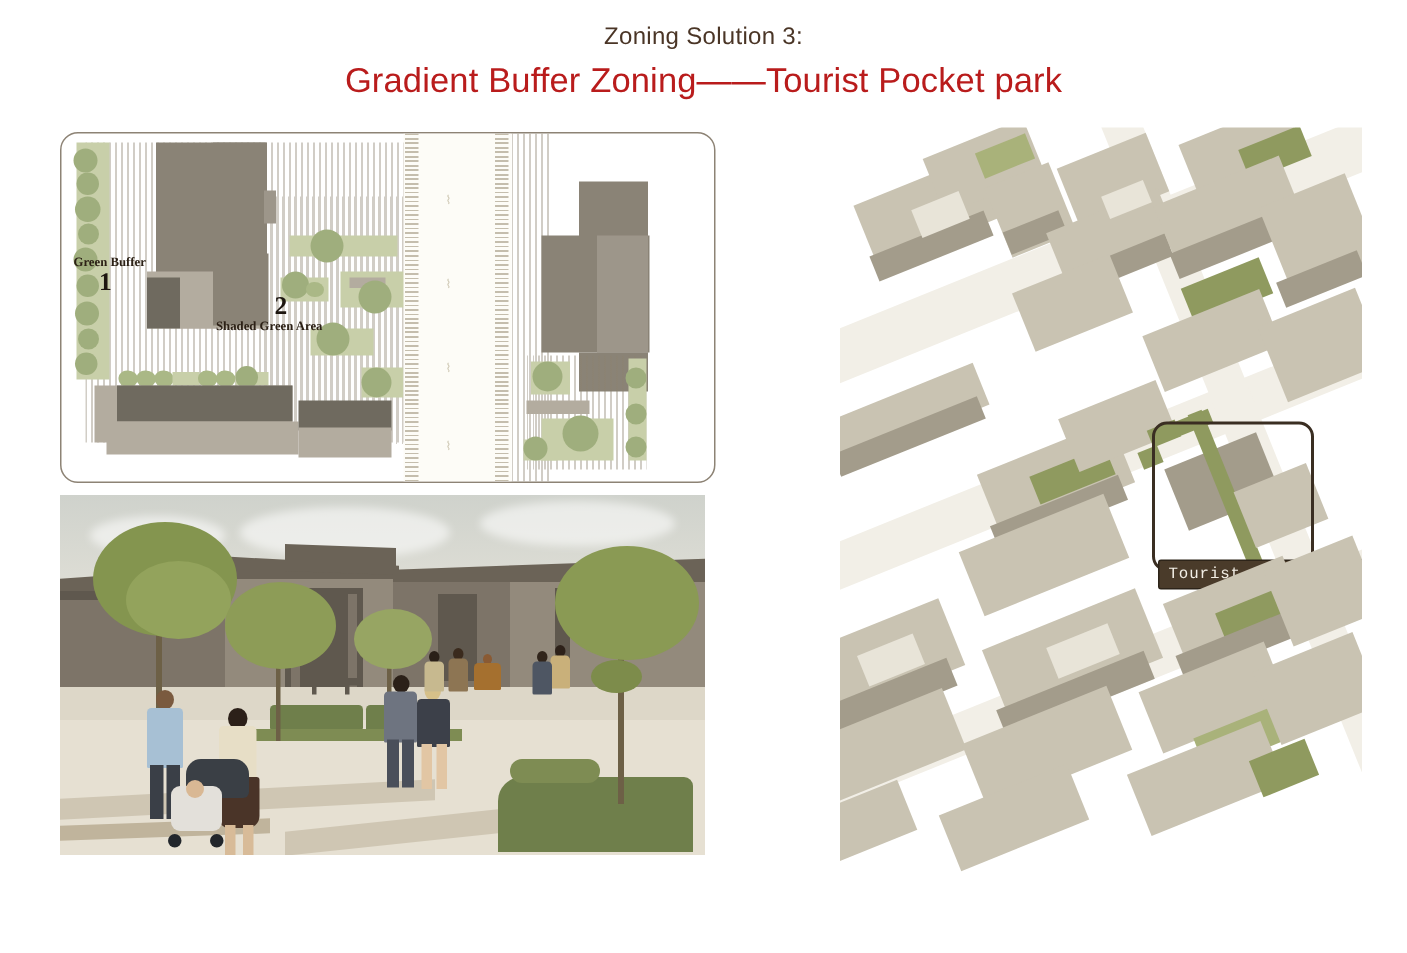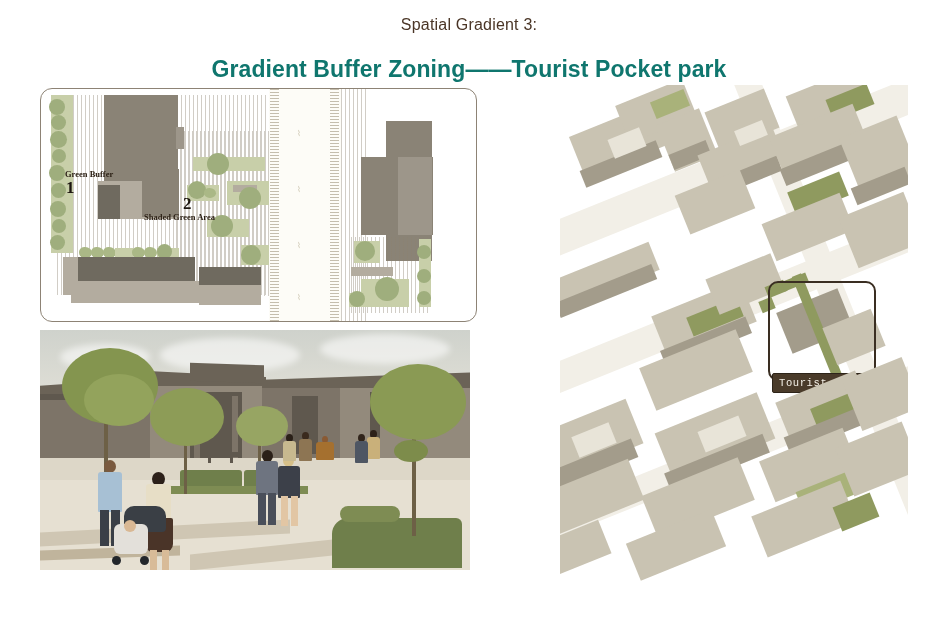--- a/index.html
+++ b/index.html
@@ -13,22 +13,22 @@
   }
   #board{position:absolute;left:0;top:0;width:938px;height:635px;background:#fff;}
 
   
   .title-block{position:absolute;left:0;top:14px;width:938px;text-align:center;}
   .title-sub{
     font-size:16px;color:#4a3526;letter-spacing:.2px;line-height:22px;
     font-family:"Liberation Sans", sans-serif;
   }
   .title-main{
-    font-size:23px;font-weight:bold;color:#0f766e;letter-spacing:.1px;line-height:30px;
-    margin-top:18px;font-family:"Liberation Sans", sans-serif;white-space:nowrap;
+    font-size:23px;font-weight:normal;color:#b91c1c;letter-spacing:.1px;line-height:30px;
+    margin-top:2px;font-family:"Liberation Sans", sans-serif;white-space:nowrap;
   }
 
   
   .siteplan{
     position:absolute;left:40px;top:88px;width:435px;height:232px;
     background:#ffffff;border:1.4px solid #8d8375;border-radius:12px;
     overflow:hidden;
   }
   .sp-canvas{position:absolute;inset:0;}
   .sp-stripes{
@@ -105,21 +105,21 @@
     font-family:"Liberation Mono", monospace;border-radius:2px;
     border:1px solid #2d2419;white-space:nowrap;
   }
 </style>
 </head>
 <body>
 
 <div id="board">
 
   <div class="title-block">
-    <div class="title-sub">Spatial Gradient 3:</div>
+    <div class="title-sub">Zoning Solution 3:</div>
     <div class="title-main">Gradient Buffer Zoning——Tourist Pocket park</div>
   </div>
 
   <div class="siteplan">
     <div class="sp-canvas">
 
       <div class="sp-stripes" style="left:16px;top:6px;width:215px;height:200px;"></div>
       <div class="sp-stripes" style="left:135px;top:42px;width:95px;height:165px;"></div>
 
       <div class="sp-green" style="left:10px;top:6px;width:22px;height:158px;"></div>
@@ -188,21 +188,21 @@
       <div class="sp-bldg-pale" style="left:310px;top:178px;width:42px;height:9px;"></div>
       <div class="sp-green" style="left:320px;top:190px;width:48px;height:28px;"></div>
       <div class="tree-d" style="left:334px;top:188px;width:24px;height:24px;"></div>
       <div class="sp-green" style="left:308px;top:204px;width:22px;height:14px;"></div>
       <div class="tree-d" style="left:308px;top:202px;width:16px;height:16px;"></div>
       <div class="sp-green" style="left:378px;top:150px;width:12px;height:68px;"></div>
       <div class="tree-d" style="left:376px;top:156px;width:14px;height:14px;"></div>
       <div class="tree-d" style="left:376px;top:180px;width:14px;height:14px;"></div>
       <div class="tree-d" style="left:376px;top:202px;width:14px;height:14px;"></div>
 
-      <div class="sp-label" style="left:24px;top:80px;font-size:8.5px;">Green Buffer</div>
+      <div class="sp-label" style="left:8px;top:80px;font-size:8.5px;">Green Buffer</div>
       <div class="sp-num" style="left:25px;top:89px;">1</div>
 
       <div class="sp-num" style="left:142px;top:105px;">2</div>
       <div class="sp-label" style="left:103px;top:123px;font-size:8.5px;">Shaded Green Area</div>
     </div>
   </div>
 
   <div class="render">
     <div class="r-sky"></div>
     <div class="r-cloud" style="left:120px;top:8px;width:140px;height:34px;"></div>

